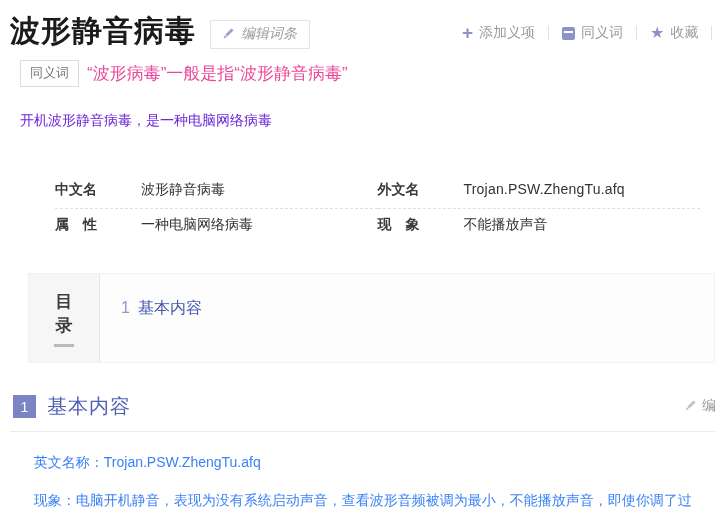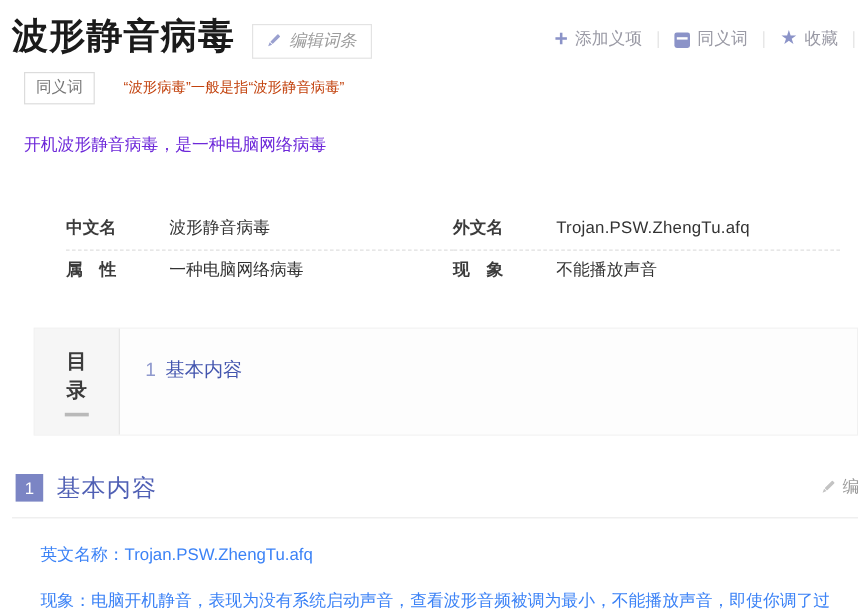--- a/index.html
+++ b/index.html
@@ -81,21 +81,21 @@
     display: flex;
     align-items: center;
     margin: 10px 0 0 10px;
     font-size: 13px;
   }
   .synonym-tag {
     border: 1px solid #dcdcdc;
     padding: 3px 9px 4px;
     color: #777;
   }
-  .synonym-note { margin-left: 24px; color: #c2410c; font-size: 12px; }
+  .synonym-note { margin-left: 8px; color: #ec4899; font-size: 17px; }
 
   
   .summary {
     margin: 25px 0 16px 20px;
     font-size: 14px;
     color: #6d28d9;
   }
 
   
   .infobox {

